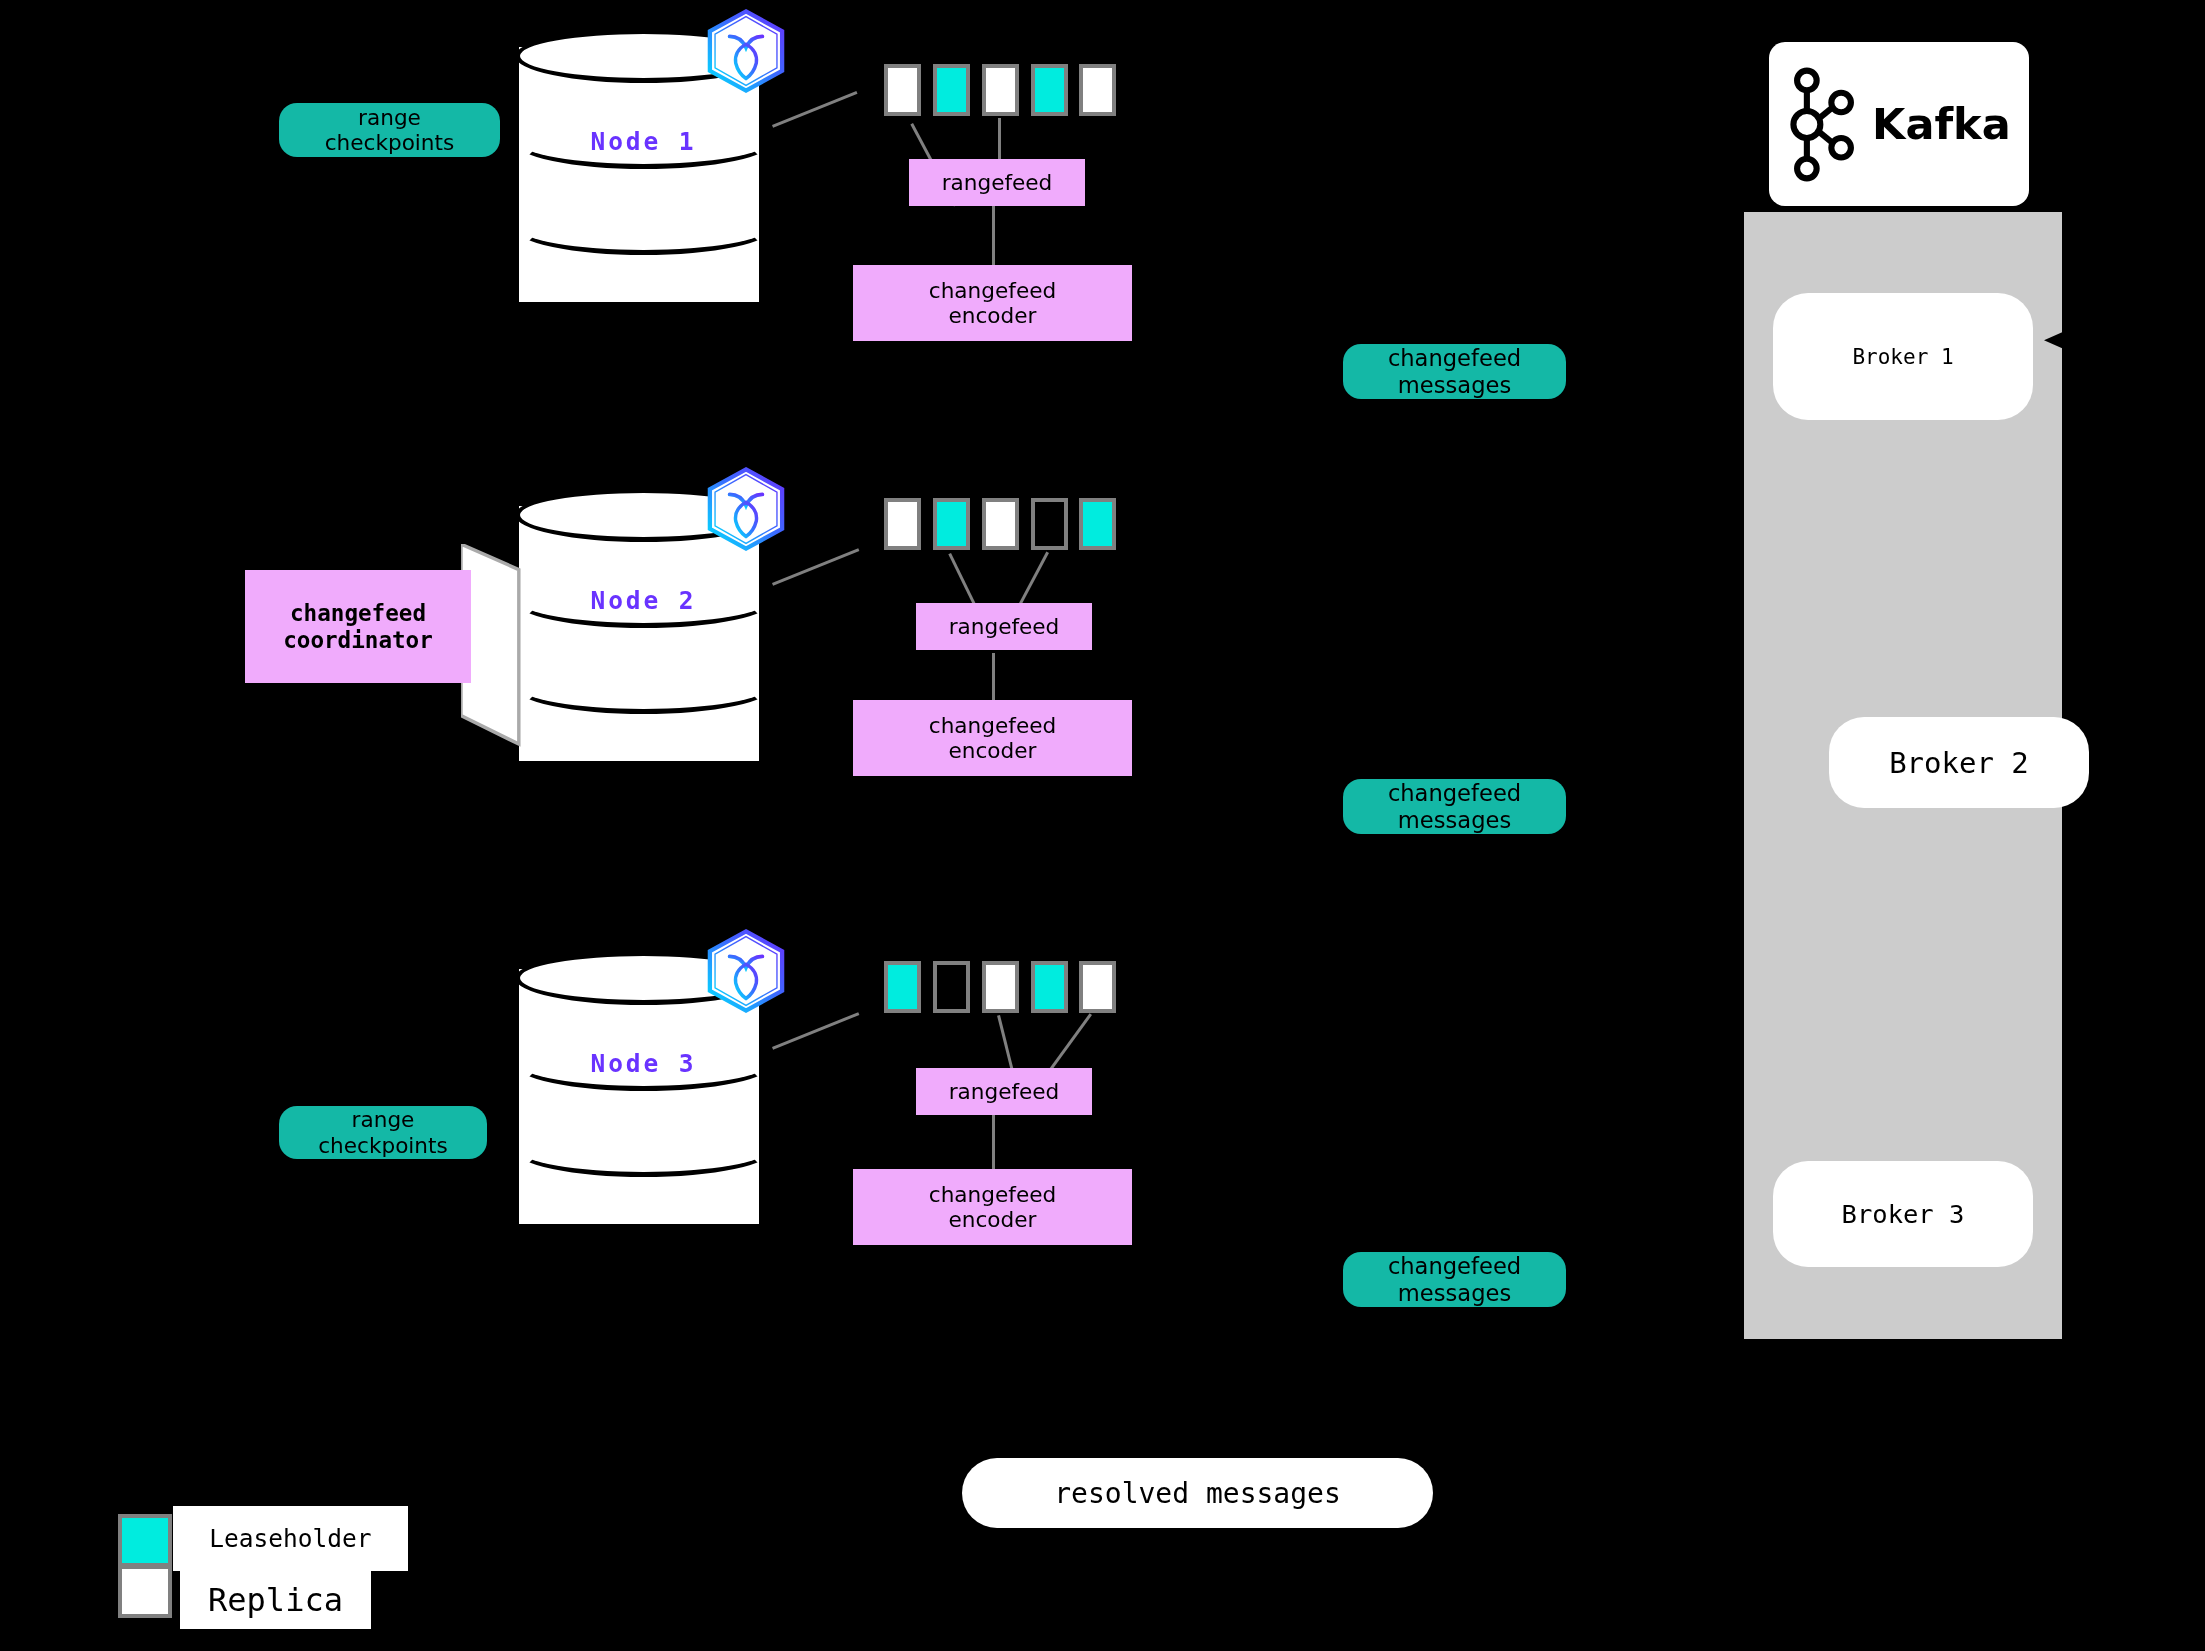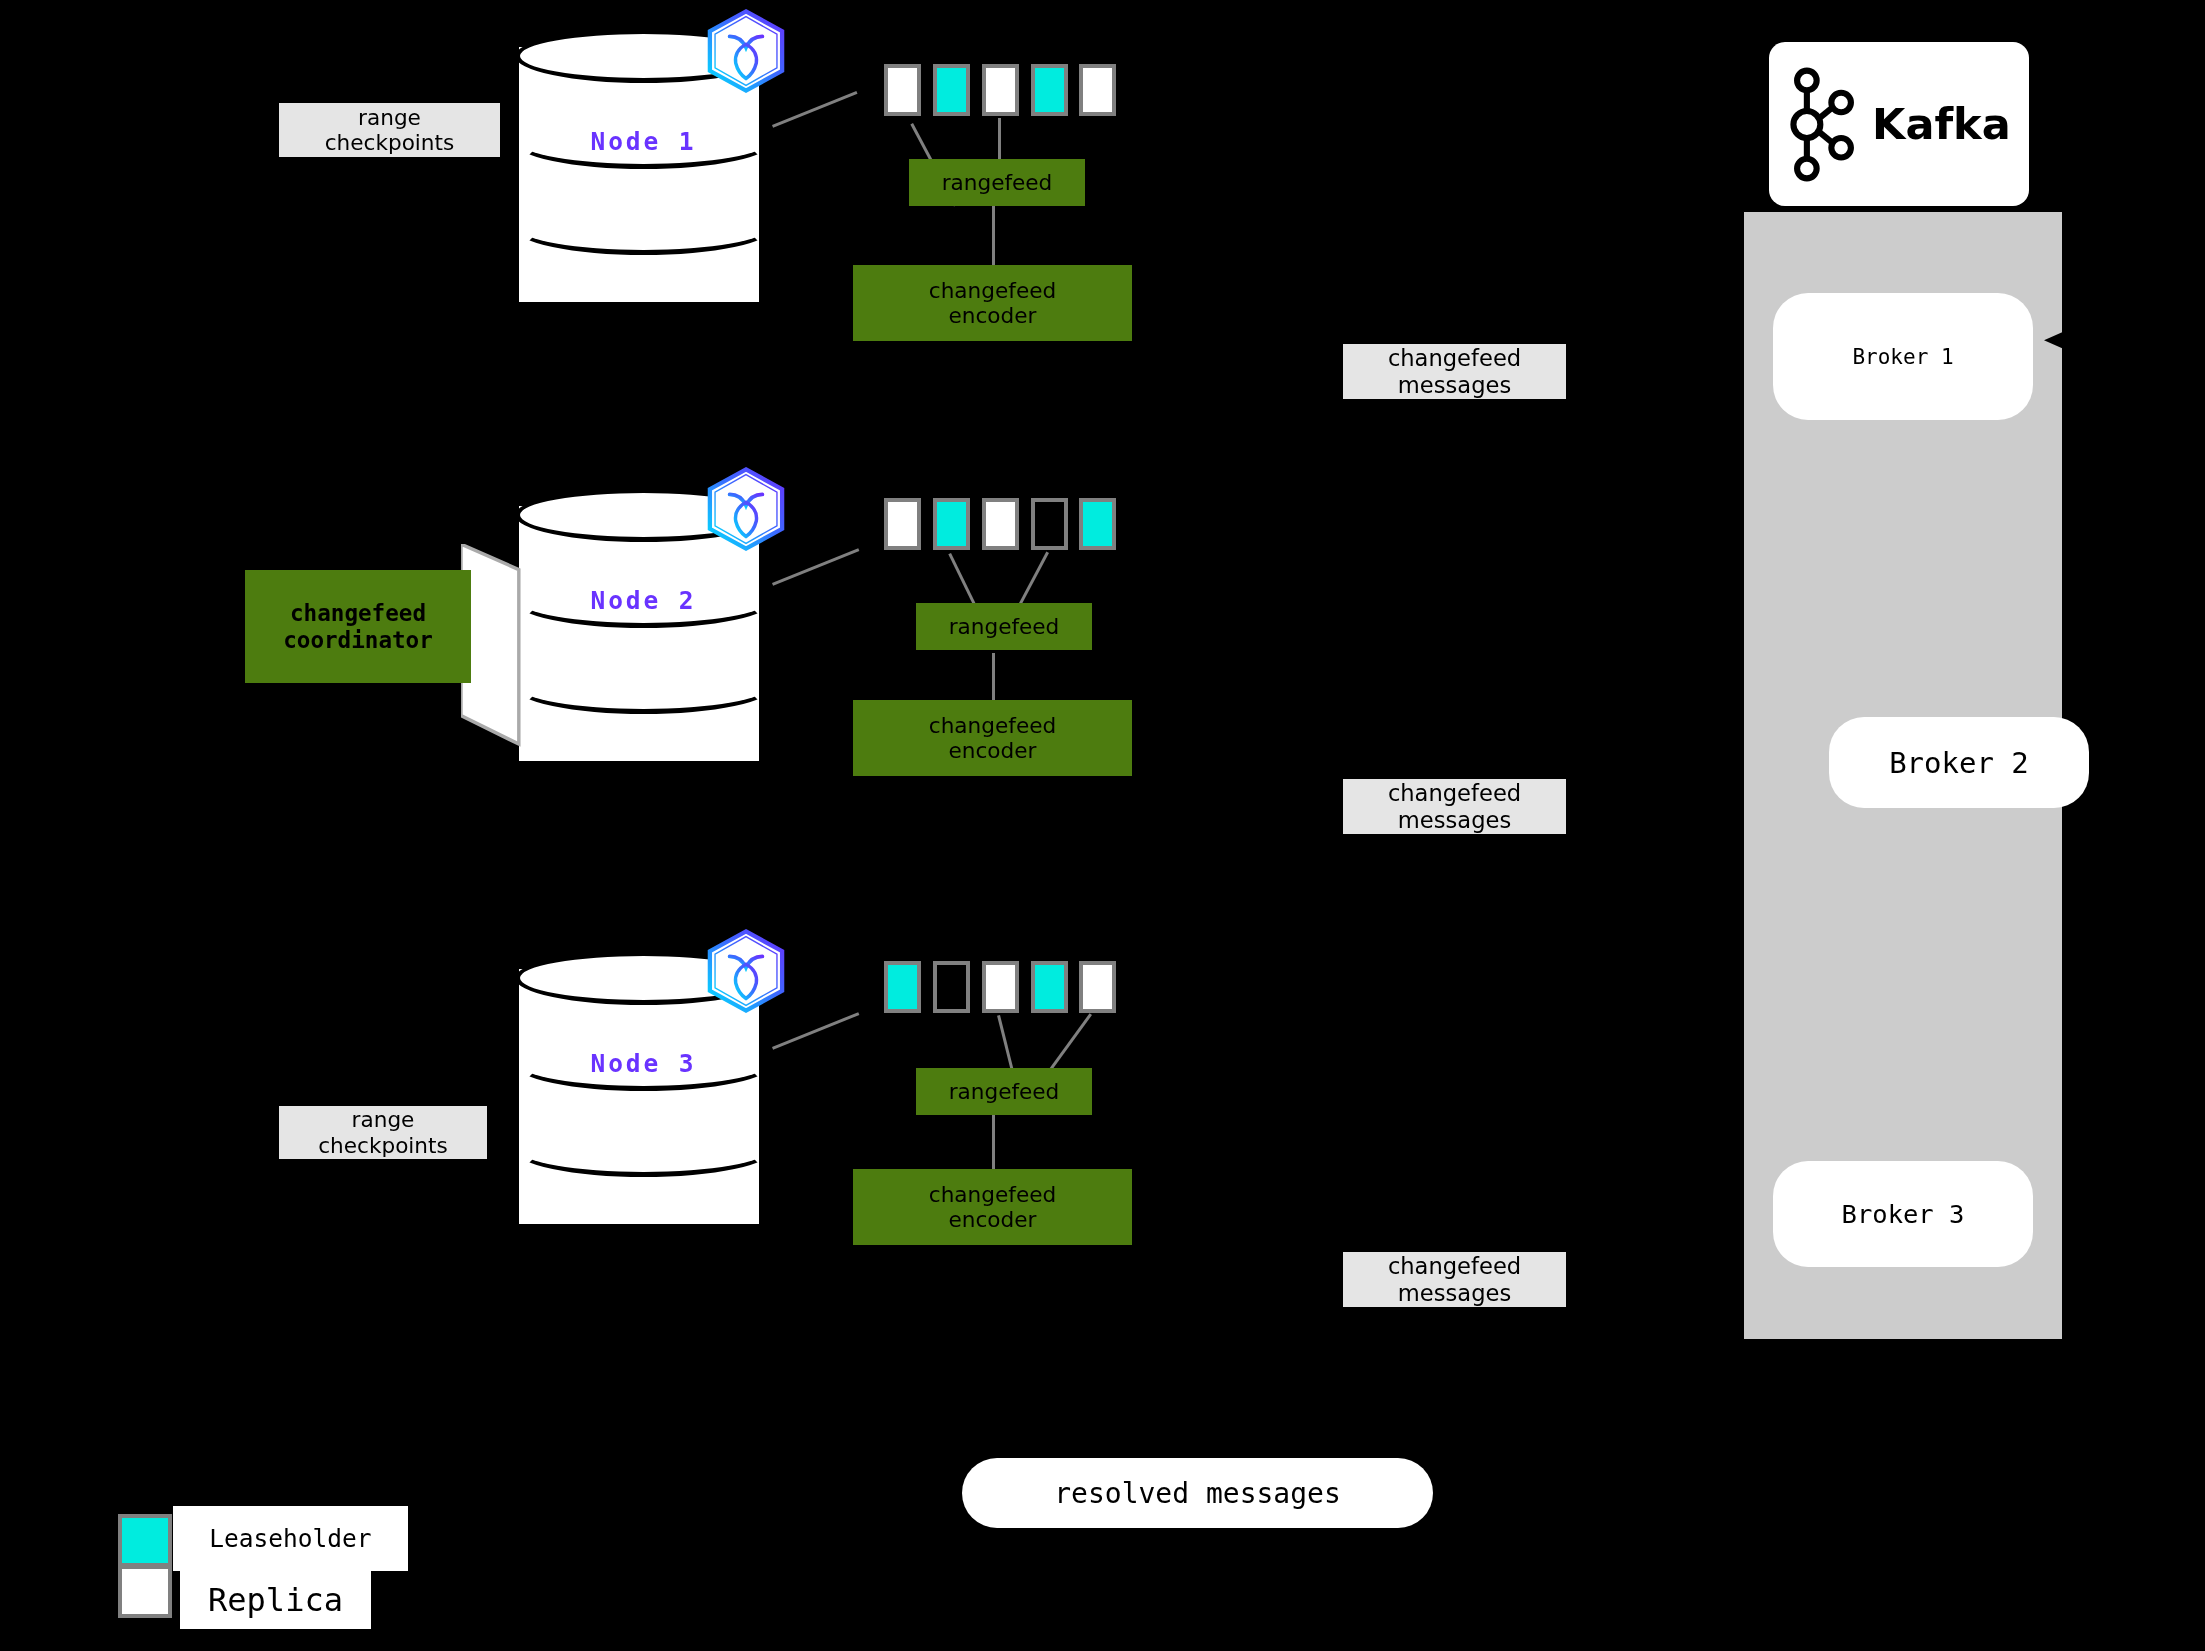--- a/index.html
+++ b/index.html
@@ -37,29 +37,29 @@
   .hexbadge{position:absolute;width:86px;height:86px;z-index:9;}
 
   
   .rngbox{position:absolute;width:37px;height:52px;
     border:4.4px solid #808080;box-sizing:border-box;}
   .rngbox.replica{background:#ffffff;}
   .rngbox.leaseholder{background:#00ecdf;}
   .rngbox.empty{background:transparent;}
 
   
-  .graybox{position:absolute;background:#4d7c0f;color:#000;
+  .graybox{position:absolute;background:#f0abfc;color:#000;
     display:flex;align-items:center;justify-content:center;text-align:center;
     font-family:"DejaVu Sans",sans-serif;line-height:1.18;}
   .graybox.mono{font-family:"DejaVu Sans Mono",monospace;font-weight:bold;}
 
   
-  .whitebox{position:absolute;background:#e5e5e5;color:#000;
+  .whitebox{position:absolute;background:#14b8a6;color:#000;
     display:flex;align-items:center;justify-content:center;text-align:center;
-    font-family:"DejaVu Sans",sans-serif;line-height:1.18;overflow:visible;}
+    font-family:"DejaVu Sans",sans-serif;line-height:1.18;overflow:visible;border-radius:18px;}
   .whitebox span{display:block;width:100%;}
 
   
   .line{position:absolute;background:#808080;transform-origin:0 0;height:2.9px;}
 
   
   #kafka-logo-box{position:absolute;background:#fff;display:flex;
     align-items:center;justify-content:center;gap:10.8px;}
   #kafka-panel{position:absolute;background:#cccccc;}
   .broker{position:absolute;background:#fff;border-radius:35px;

